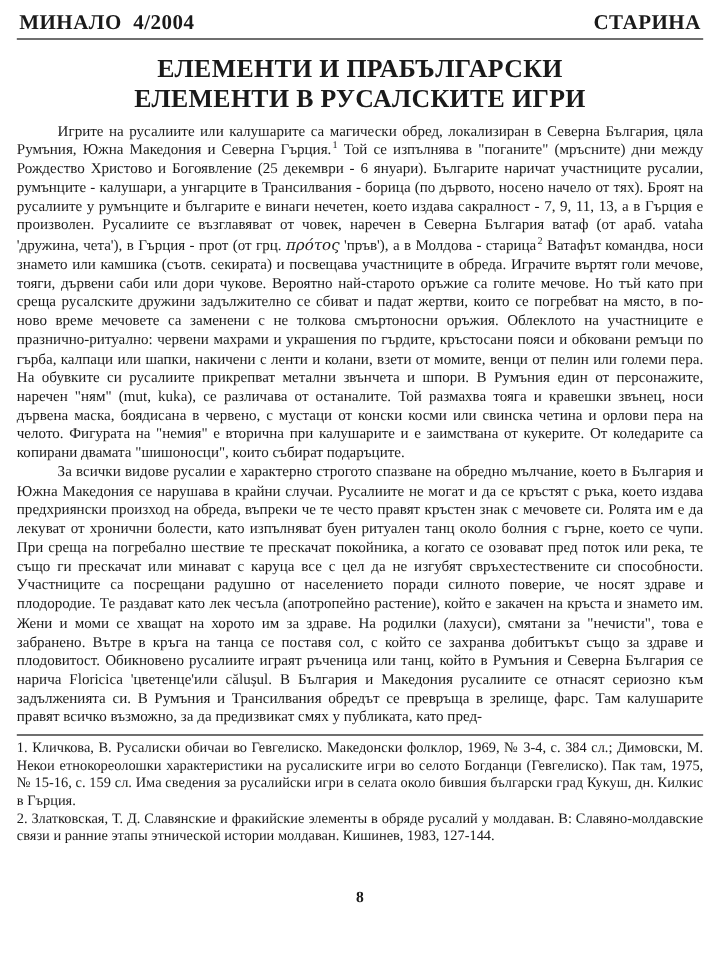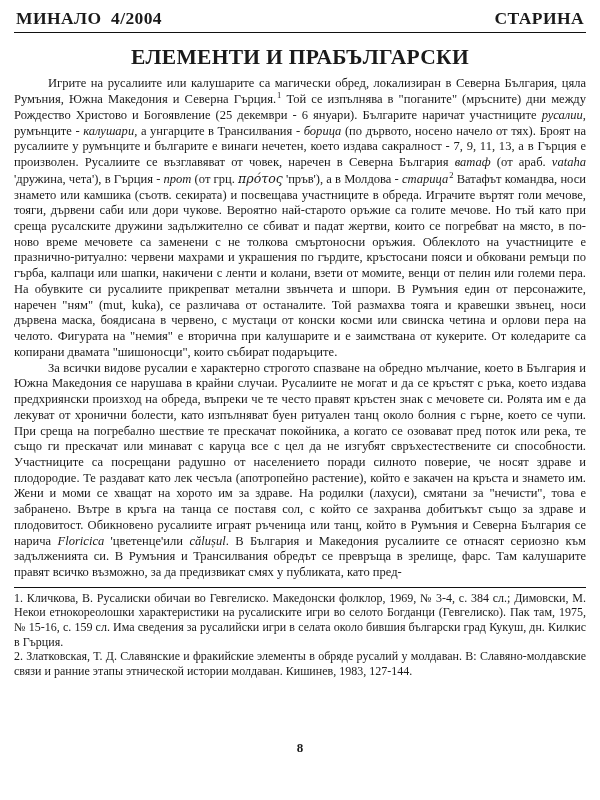--- a/index.html
+++ b/index.html
@@ -73,21 +73,21 @@
     hyphens: manual;
     margin: 0;
   }
   .body-text p {
     margin: 0;
     text-indent: 34px;
   }
   .body-text p + p {
     margin-top: 0;
   }
-  .it { font-style: italic; }
+  .it { }
   .gk { font-style: italic; font-family: "DejaVu Serif", serif; }
   sup.fn {
     font-size: 8.5px;
     vertical-align: super;
     line-height: 0;
     padding-left: 1px;
   }
 
   
   .footnote-rule {
@@ -124,20 +124,21 @@
 <div class="page">
 
   <div class="running-head">
     <span class="journal">МИНАЛО  4/2004</span>
     <span class="section">СТАРИНА</span>
   </div>
   <hr class="rule">
 
   <h1 class="title">
     <span class="line">ЕЛЕМЕНТИ И ПРАБЪЛГАРСКИ</span>
+    <span class="line">ЕЛЕМЕНТИ В РУСАЛСКИТЕ ИГРИ</span>
   </h1>
 
 
   <div class="body-text">
 
     <p><span>Игрите на русалиите или калушарите са магически обред, локализиран в Северна България, цяла Румъния, Южна Македония и Северна Гърция.</span><sup class="fn">1</sup><span> Той се изпълнява в "поганите" (мръсните) дни между Рождество Христово и Богоявление (25 декември - 6 януари). Българите наричат участниците </span><span class="it">русалии</span><span>, румънците - </span><span class="it">калушари</span><span>, а унгарците в Трансилвания - </span><span class="it">борица</span><span> (по дървото, носено начело от тях). Броят на русалиите у румънците и българите е винаги нечетен, което издава сакралност - 7, 9, 11, 13, а в Гърция е произволен. Русалиите се възглавяват от човек, наречен в Северна България </span><span class="it">ватаф</span><span> (от араб. </span><span class="it">vataha</span><span> 'дружина, чета'), в Гърция - </span><span class="it">прот</span><span> (от грц. </span><span class="gk">πρότος</span><span> 'пръв'), а в Молдова - </span><span class="it">старица</span><sup class="fn">2</sup><span> Ватафът командва, носи знамето или камшика (съотв. секирата) и посвещава участниците в обреда. Играчите въртят голи мечове, тояги, дървени саби или дори чукове. Вероятно най-старото оръжие са голите мечове. Но тъй като при среща русалските дружини задължително се сбиват и падат жертви, които се погребват на място, в по-ново време мечовете са заменени с не толкова смъртоносни оръжия. Облеклото на участниците е празнично-ритуално: червени махрами и украшения по гърдите, кръстосани пояси и обковани ремъци по гърба, калпаци или шапки, накичени с ленти и колани, взети от момите, венци от пелин или големи пера. На обувките си русалиите прикрепват метални звънчета и шпори. В Румъния един от персонажите, наречен "ням" (mut, kuka), се различава от останалите. Той размахва тояга и кравешки звънец, носи дървена маска, боядисана в червено, с мустаци от конски косми или свинска четина и орлови пера на челото. Фигурата на "немия" е вторична при калушарите и е заимствана от кукерите. От коледарите са копирани двамата "шишоносци", които събират подаръците.</span></p>
 
     <p><span>За всички видове русалии е характерно строгото спазване на обредно мълчание, което в България и Южна Македония се нарушава в крайни случаи. Русалиите не могат и да се кръстят с ръка, което издава предхриянски произход на обреда, въпреки че те често правят кръстен знак с мечовете си. Ролята им е да лекуват от хронични болести, като изпълняват буен ритуален танц около болния с гърне, което се чупи. При среща на погребално шествие те прескачат покойника, а когато се озовават пред поток или река, те също ги прескачат или минават с каруца все с цел да не изгубят свръхестествените си способности. Участниците са посрещани радушно от населението поради силното поверие, че носят здраве и плодородие. Те раздават като лек чесъла (апотропейно растение), който е закачен на кръста и знамето им. Жени и моми се хващат на хорото им за здраве. На родилки (лахуси), смятани за "нечисти", това е забранено. Вътре в кръга на танца се поставя сол, с който се захранва добитъкът също за здраве и плодовитост. Обикновено русалиите играят ръченица или танц, който в Румъния и Северна България се нарича </span><span class="it">Floricica</span><span> 'цветенце'или </span><span class="it">călușul</span><span>. В България и Македония русалиите се отнасят сериозно към задълженията си. В Румъния и Трансилвания обредът се превръща в зрелище, фарс. Там калушарите правят всичко възможно, за да предизвикат смях у публиката, като пред-</span></p>
 
   </div>

